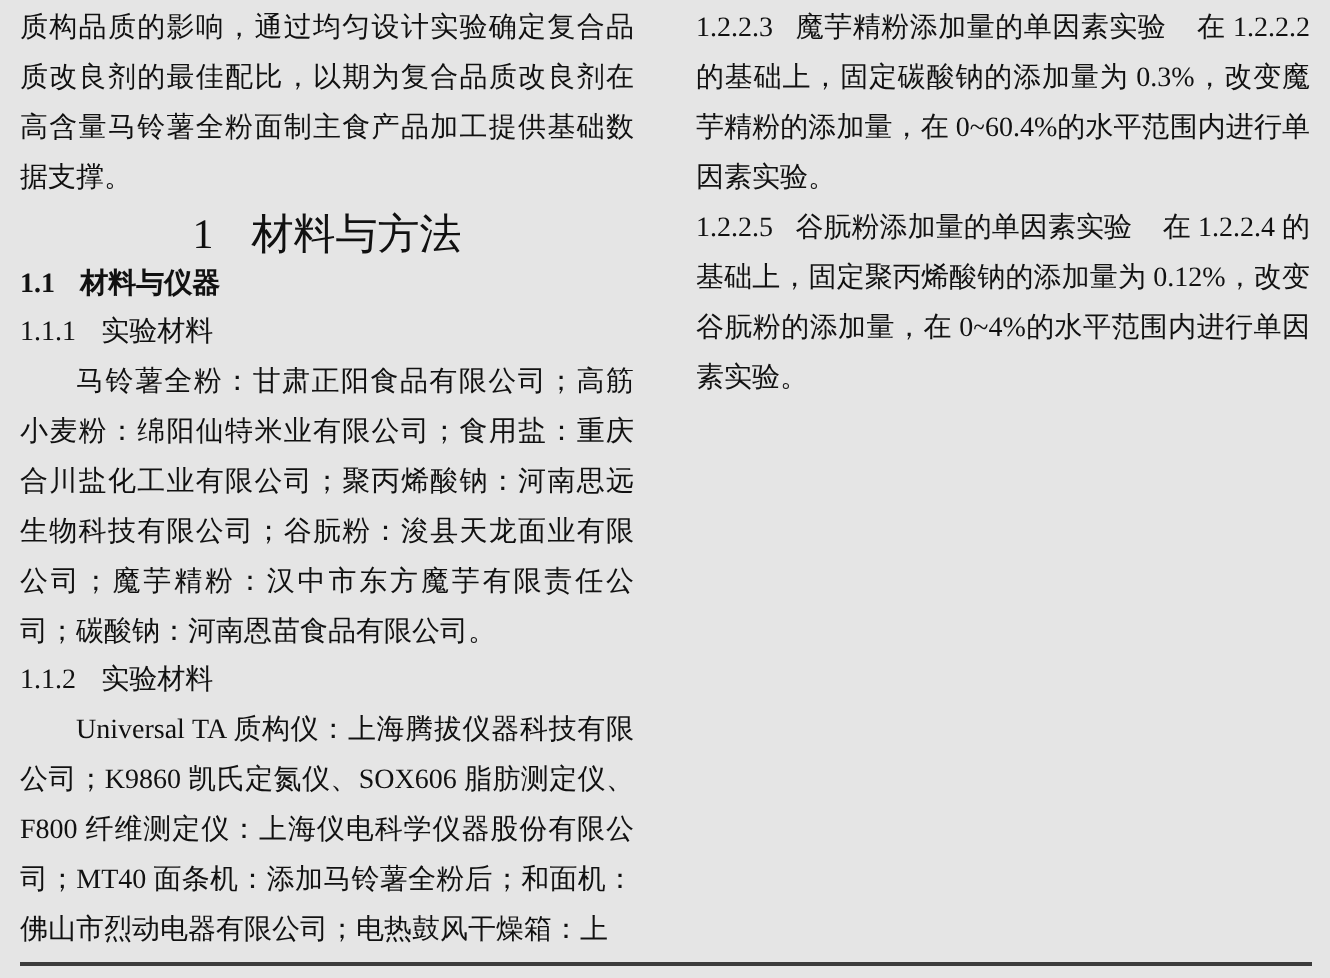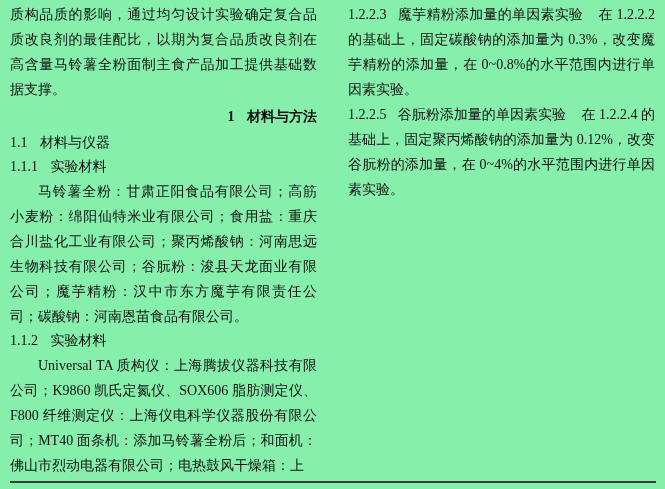--- a/index.html
+++ b/index.html
@@ -1,21 +1,21 @@
 <!DOCTYPE html>
 <html lang="zh"><head>
 <meta charset="utf-8">
 <style>
   * { box-sizing: border-box; }
   html, body { margin: 0; padding: 0; background: #ffffff; }
   .page {
     position: relative;
     width: 665px;
     height: 489px;
-    background: #86efac;
+    background: #e5e5e5;
     color: #111;
     font-family: "Liberation Serif", "DejaVu Serif", serif;
     overflow: hidden;
   }
   .columns {
     display: flex;
     gap: 31px;
     padding: 2px 9px 0 10px;
     height: 478px;
   }
@@ -23,29 +23,29 @@
     width: 307px;
     font-size: 14px;
     line-height: 25px;
     text-align: justify;
     overflow: hidden;
   }
   .para { margin: 0; }
   .indent { text-indent: 2em; }
   .h-main {
     margin: 2px 0 1px 0;
-    font-size: 14px;
-    font-weight: 700;
+    font-size: 21px;
+    font-weight: 400;
     line-height: 26px;
-    text-align: right;
+    text-align: center;
   }
   .h-sub {
     margin: 0;
     font-size: 14px;
-    font-weight: 400;
+    font-weight: 700;
     line-height: 24px;
     text-align: left;
   }
   .h-sub3 {
     margin: 0;
     font-size: 14px;
     font-weight: 400;
     line-height: 24px;
     text-align: left;
   }
@@ -79,21 +79,21 @@
       <h4 class="h-sub3"><span class="h-num">1.1.1</span><span>实验材料</span></h4>
 
       <p class="para indent">马铃薯全粉：甘肃正阳食品有限公司；高筋小麦粉：绵阳仙特米业有限公司；食用盐：重庆合川盐化工业有限公司；聚丙烯酸钠：河南思远生物科技有限公司；谷朊粉：浚县天龙面业有限公司；魔芋精粉：汉中市东方魔芋有限责任公司；碳酸钠：河南恩苗食品有限公司。</p>
 
       <h4 class="h-sub3"><span class="h-num">1.1.2</span><span>实验材料</span></h4>
 
       <p class="para indent">Universal TA 质构仪：上海腾拔仪器科技有限公司；K9860 凯氏定氮仪、SOX606 脂肪测定仪、F800 纤维测定仪：上海仪电科学仪器股份有限公司；MT40 面条机：添加马铃薯全粉后；和面机：佛山市烈动电器有限公司；电热鼓风干燥箱：上</p>
     </div>
 
     <div class="col">
-      <p class="para"><span class="runin-num">1.2.2.3</span><span class="runin-title">魔芋精粉添加量的单因素实验</span><span>在 1.2.2.2 的基础上，固定碳酸钠的添加量为 0.3%，改变魔芋精粉的添加量，在 0~0.8%的水平范围内进行单因素实验。</span></p>
+      <p class="para"><span class="runin-num">1.2.2.3</span><span class="runin-title">魔芋精粉添加量的单因素实验</span><span>在 1.2.2.2 的基础上，固定碳酸钠的添加量为 0.3%，改变魔芋精粉的添加量，在 0~60.4%的水平范围内进行单因素实验。</span></p>
 
 
       <p class="para"><span class="runin-num">1.2.2.5</span><span class="runin-title">谷朊粉添加量的单因素实验</span><span>在 1.2.2.4 的基础上，固定聚丙烯酸钠的添加量为 0.12%，改变谷朊粉的添加量，在 0~4%的水平范围内进行单因素实验。</span></p>
 
     </div>
 
   </div>
 
   <div class="bottom-rule"></div>
 </div>

